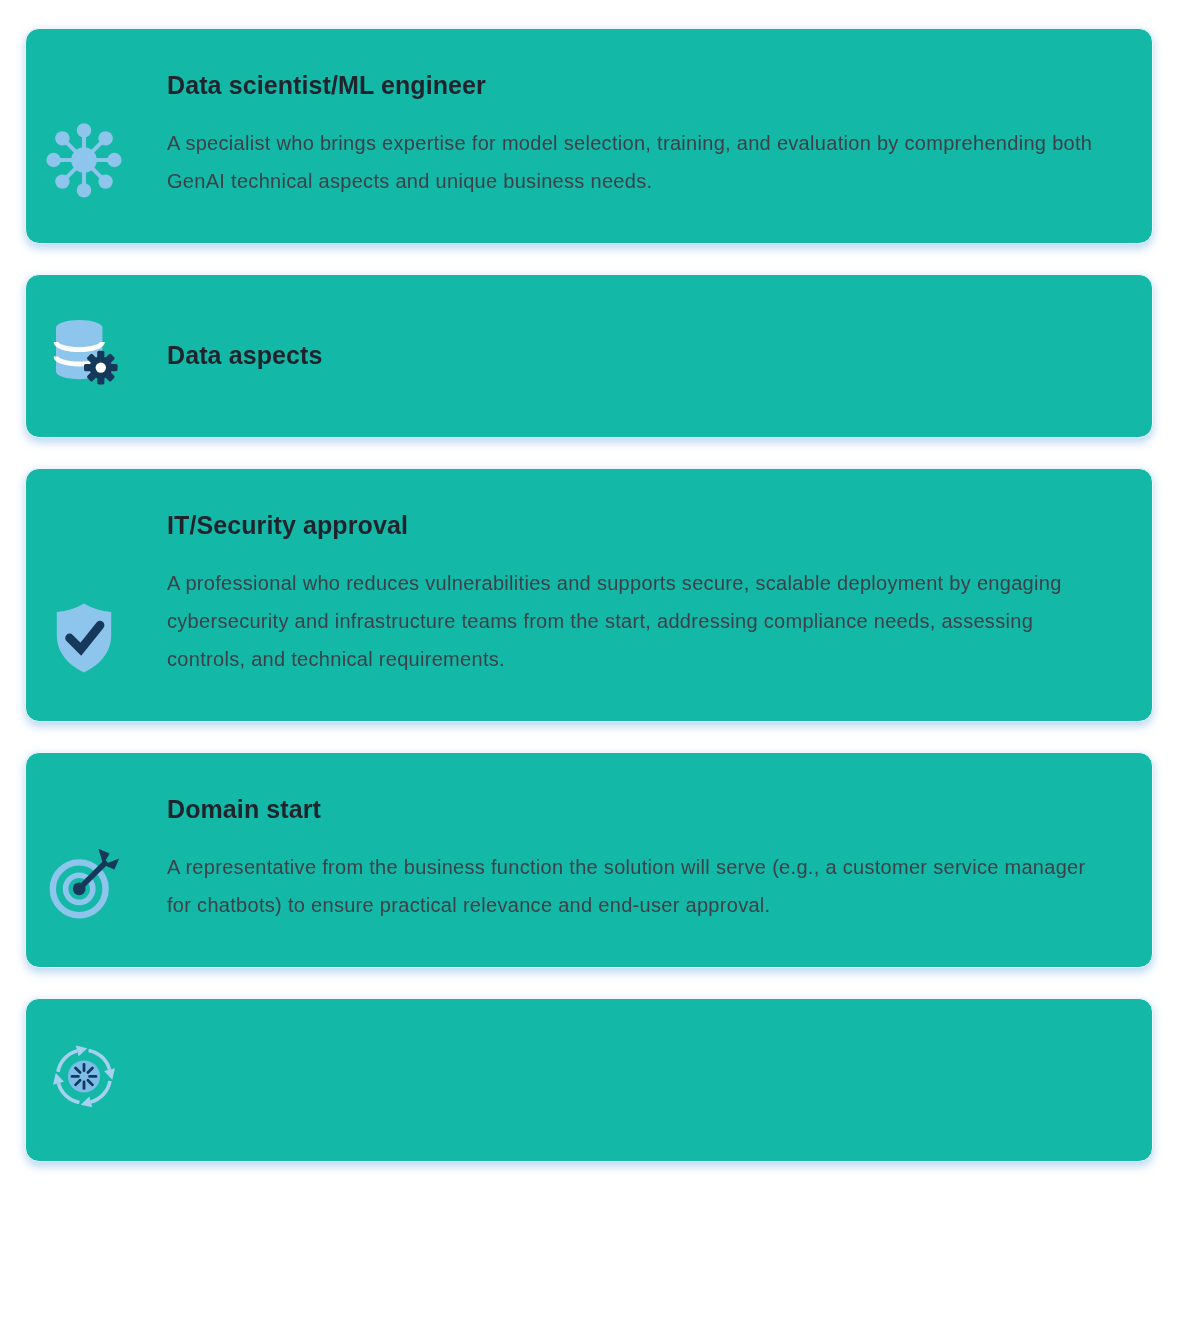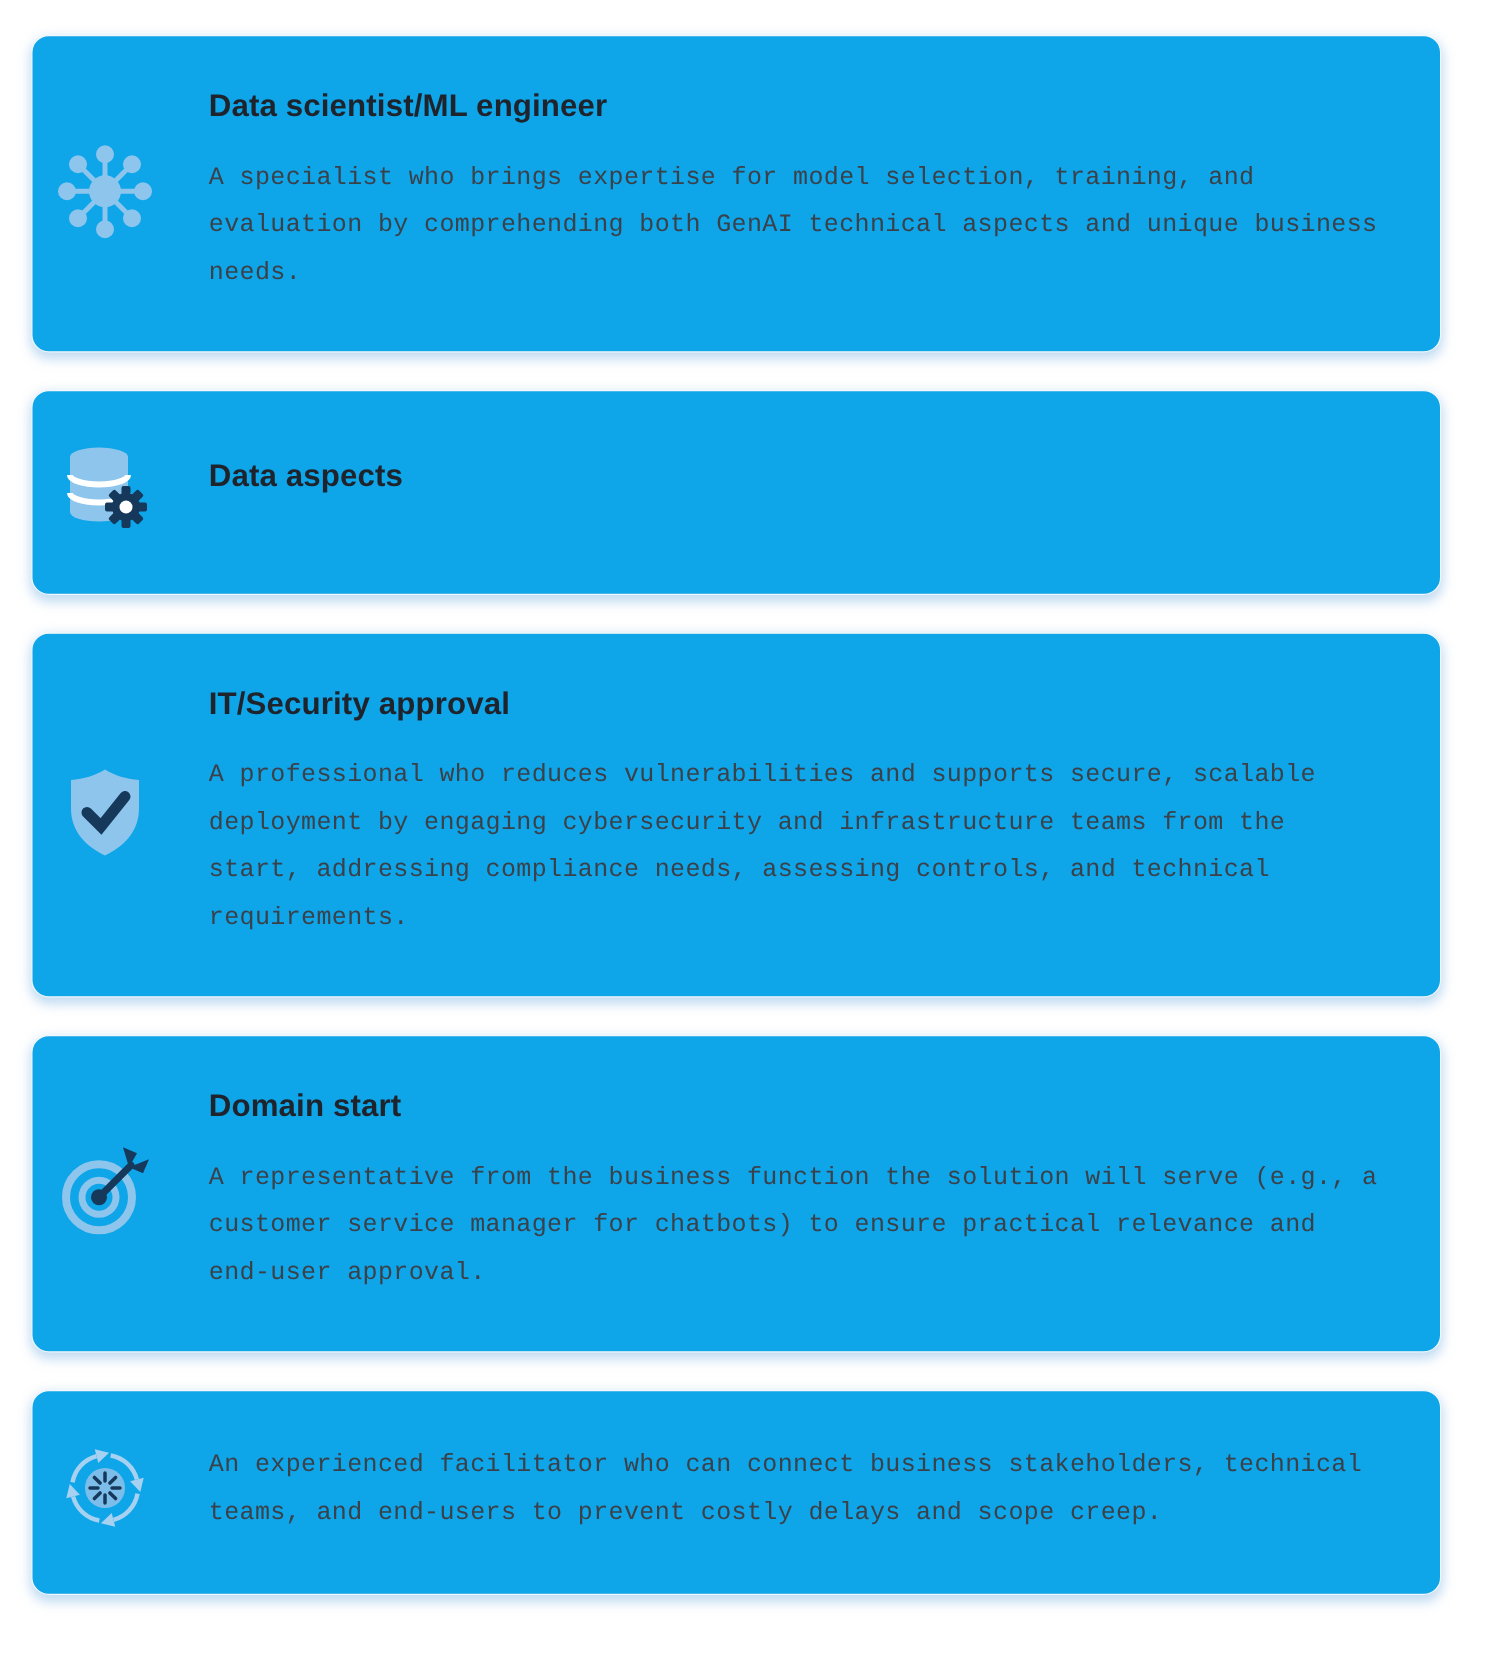--- a/index.html
+++ b/index.html
@@ -15,44 +15,43 @@
   html,body{background:var(--bg);}
   body{
     width:1200px;height:1333px;overflow:hidden;
     font-family:"Liberation Sans","DejaVu Sans",sans-serif;
   }
   .page{
     padding:28px 47px 25px 25px;
     display:flex;flex-direction:column;gap:30px;
   }
   .card{
-    background:#0ea5e9;
+    background:#14b8a6;
     border:1px solid #f2f7fc;
     border-radius:14px;
     box-shadow:0 5px 9px rgba(140,190,232,0.50), 0 0 9px rgba(168,205,238,0.22);
     display:flex;
-    align-items:center;
+    align-items:flex-end;
     padding:39px 30px 43px 18px;
   }
   .icon-box{
     width:80px;height:80px;flex:none;
     margin-right:43px;
   }
   .icon-box svg{width:100%;height:100%;display:block;}
   .content{flex:1;min-width:0;}
   .title{
     font-size:25px;font-weight:700;color:var(--title-text);
     line-height:34px;letter-spacing:0.1px;
     margin:0 0 22px 0;
   }
   .desc{
     font-size:20px;color:var(--body-text);
     line-height:38px;letter-spacing:0.3px;
     max-width:945px;
-    font-family:Liberation Mono, monospace;
   }
 </style>
 </head>
 <body>
 
 <div class="page">
 
   <section class="card">
     <div class="icon-box">
       <svg viewBox="0 0 100 100" aria-hidden="true">
@@ -165,17 +164,16 @@
         </g>
         <g fill="#A6D1F0">
           <polygon points="54.1,12.7 43.3,22.9 39.7,9.3"></polygon>
           <polygon points="85.3,52.1 88.7,37.7 75.1,41.3"></polygon>
           <polygon points="45.9,83.3 60.3,86.7 56.7,73.1"></polygon>
           <polygon points="14.7,43.9 11.3,58.3 24.9,54.7"></polygon>
         </g>
       </svg>
     </div>
     <div class="content">
-      <p class="desc">An experienced facilitator who can connect business stakeholders, technical teams, and end-users to prevent costly delays and scope creep.</p>
     </div>
   </section>
 
 </div>
 
 </body></html>

